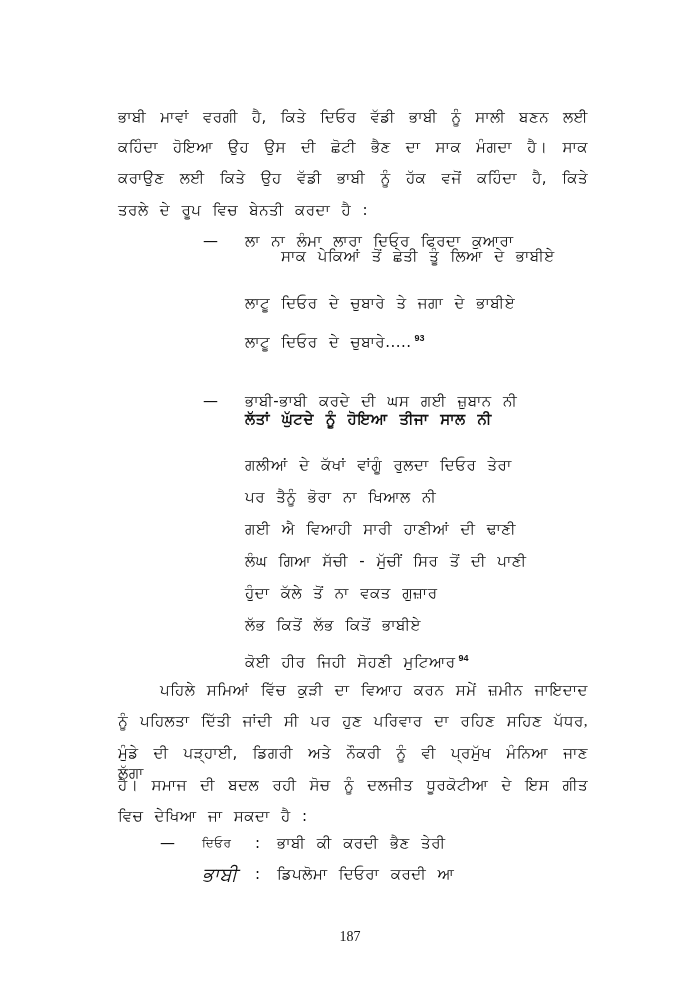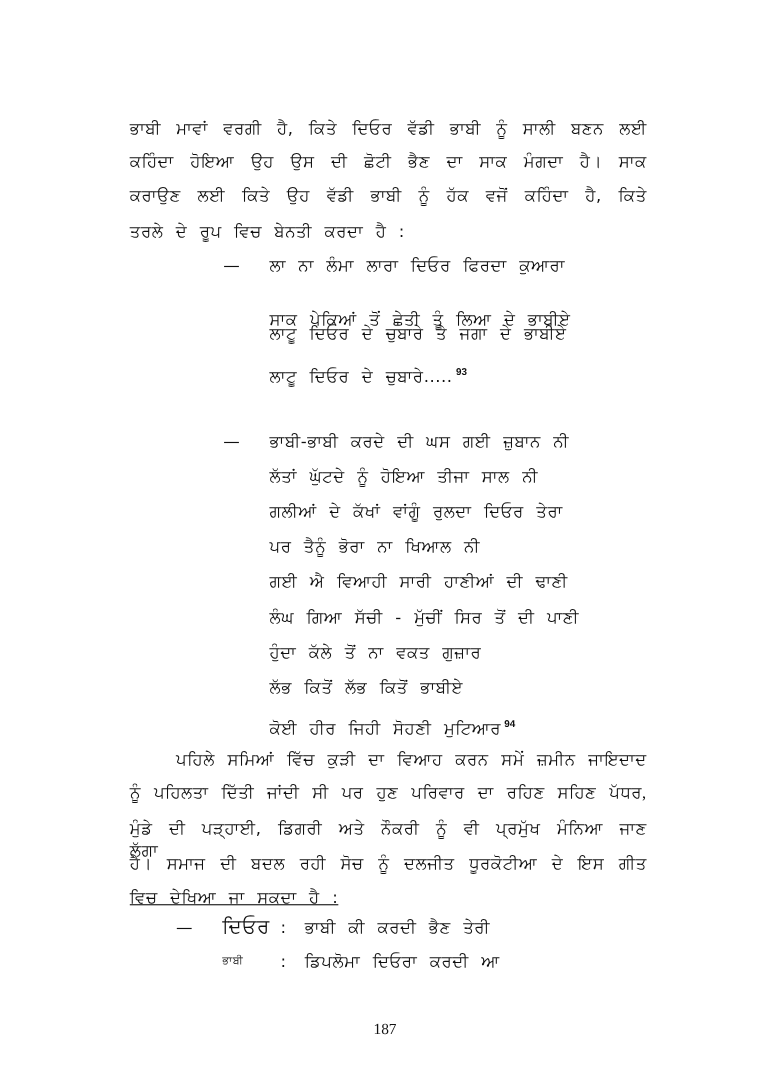--- a/index.html
+++ b/index.html
@@ -20,21 +20,21 @@
       font-size: 15px; line-height: 20px; white-space: nowrap;
       letter-spacing: 0.5px; word-spacing: 6px;
     }
     .dash {
       position: absolute; font-size: 15px; line-height: 20px;
     }
     sup.fn {
       font-family: Liberation Sans, sans-serif; font-size: 9px; font-weight: bold;
       vertical-align: super; margin-left: 3px; letter-spacing: 0; word-spacing: 0;
     }
-    .dialog-speaker { position: absolute; font-size: 10px; line-height: 20px; white-space: nowrap; letter-spacing: 0.5px; }
+    .dialog-speaker { position: absolute; font-size: 19px; line-height: 20px; white-space: nowrap; letter-spacing: 0.5px; font-style: italic; }
     .dialog-colon { position: absolute; font-size: 15px; line-height: 20px; }
     .dialog-text { position: absolute; font-size: 15px; line-height: 20px; white-space: nowrap; letter-spacing: 0.5px; word-spacing: 6px; }
     .page-number {
       position: absolute; left: 0; width: 700px; top: 929px; text-align: center;
       font-family: "Liberation Serif", serif; font-size: 14px;
     }
   </style>
 </head>
 <body>
 
@@ -43,58 +43,58 @@
   <div>
     <div class="para-line justify" style="top:107px;">ਭਾਬੀ ਮਾਵਾਂ ਵਰਗੀ ਹੈ, ਕਿਤੇ ਦਿਓਰ ਵੱਡੀ ਭਾਬੀ ਨੂੰ ਸਾਲੀ ਬਣਨ ਲਈ</div>
     <div class="para-line justify" style="top:137px;">ਕਹਿੰਦਾ ਹੋਇਆ ਉਹ ਉਸ ਦੀ ਛੋਟੀ ਭੈਣ ਦਾ ਸਾਕ ਮੰਗਦਾ ਹੈ। ਸਾਕ</div>
     <div class="para-line justify" style="top:168px;">ਕਰਾਉਣ ਲਈ ਕਿਤੇ ਉਹ ਵੱਡੀ ਭਾਬੀ ਨੂੰ ਹੱਕ ਵਜੋਂ ਕਹਿੰਦਾ ਹੈ, ਕਿਤੇ</div>
     <div class="para-line" style="top:200px;">ਤਰਲੇ ਦੇ ਰੂਪ ਵਿਚ ਬੇਨਤੀ ਕਰਦਾ ਹੈ :</div>
   </div>
 
   <div>
     <span class="dash" style="left:203px; top:231px;">—</span>
     <div class="verse-line" style="top:231px;">ਲਾ ਨਾ ਲੰਮਾ ਲਾਰਾ ਦਿਓਰ ਫਿਰਦਾ ਕੁਆਰਾ</div>
-    <div class="verse-line" style="top:280px;">ਸਾਕ ਪੇਕਿਆਂ ਤੋਂ ਛੇਤੀ ਤੂੰ ਲਿਆ ਦੇ ਭਾਬੀਏ</div>
+    <div class="verse-line" style="top:246px;margin-left:36px;">ਸਾਕ ਪੇਕਿਆਂ ਤੋਂ ਛੇਤੀ ਤੂੰ ਲਿਆ ਦੇ ਭਾਬੀਏ</div>
     <div class="verse-line" style="top:293px;">ਲਾਟੂ ਦਿਓਰ ਦੇ ਚੁਬਾਰੇ ਤੇ ਜਗਾ ਦੇ ਭਾਬੀਏ</div>
     <div class="verse-line" style="top:328px;"><span>ਲਾਟੂ ਦਿਓਰ ਦੇ ਚੁਬਾਰੇ.....</span><sup class="fn">93</sup></div>
   </div>
 
   <div>
     <span class="dash" style="left:203px; top:391px;">—</span>
     <div class="verse-line" style="top:391px;">ਭਾਬੀ-ਭਾਬੀ ਕਰਦੇ ਦੀ ਘਸ ਗਈ ਜ਼ੁਬਾਨ ਨੀ</div>
-    <div class="verse-line" style="top:423px;">ਲੱਤਾਂ ਘੁੱਟਦੇ ਨੂੰ ਹੋਇਆ ਤੀਜਾ ਸਾਲ ਨੀ</div>
+    <div class="verse-line" style="top:409px;font-weight:bold;">ਲੱਤਾਂ ਘੁੱਟਦੇ ਨੂੰ ਹੋਇਆ ਤੀਜਾ ਸਾਲ ਨੀ</div>
     <div class="verse-line" style="top:455px;text-align:center;">ਗਲੀਆਂ ਦੇ ਕੱਖਾਂ ਵਾਂਗੂੰ ਰੁਲਦਾ ਦਿਓਰ ਤੇਰਾ</div>
     <div class="verse-line" style="top:487px;">ਪਰ ਤੈਨੂੰ ਭੋਰਾ ਨਾ ਖਿਆਲ ਨੀ</div>
     <div class="verse-line" style="top:519px;">ਗਈ ਐ ਵਿਆਹੀ ਸਾਰੀ ਹਾਣੀਆਂ ਦੀ ਢਾਣੀ</div>
     <div class="verse-line" style="top:551px;">ਲੰਘ ਗਿਆ ਸੱਚੀ - ਮੁੱਚੀਂ ਸਿਰ ਤੋਂ ਦੀ ਪਾਣੀ</div>
     <div class="verse-line" style="top:583px;">ਹੁੰਦਾ ਕੱਲੇ ਤੋਂ ਨਾ ਵਕਤ ਗੁਜ਼ਾਰ</div>
     <div class="verse-line" style="top:615px;">ਲੱਭ ਕਿਤੋਂ ਲੱਭ ਕਿਤੋਂ ਭਾਬੀਏ</div>
     <div class="verse-line" style="top:648px;"><span>ਕੋਈ ਹੀਰ ਜਿਹੀ ਸੋਹਣੀ ਮੁਟਿਆਰ</span><sup class="fn">94</sup></div>
   </div>
 
   <div>
     <div class="para-line justify" style="top:680px; left:160px; width:428px;">ਪਹਿਲੇ ਸਮਿਆਂ ਵਿੱਚ ਕੁੜੀ ਦਾ ਵਿਆਹ ਕਰਨ ਸਮੇਂ ਜ਼ਮੀਨ ਜਾਇਦਾਦ</div>
     <div class="para-line justify" style="top:711px;font-family:Liberation Serif, serif;">ਨੂੰ ਪਹਿਲਤਾ ਦਿੱਤੀ ਜਾਂਦੀ ਸੀ ਪਰ ਹੁਣ ਪਰਿਵਾਰ ਦਾ ਰਹਿਣ ਸਹਿਣ ਪੱਧਰ,</div>
     <div class="para-line justify" style="top:743px;">ਮੁੰਡੇ ਦੀ ਪੜ੍ਹਾਈ, ਡਿਗਰੀ ਅਤੇ ਨੌਕਰੀ ਨੂੰ ਵੀ ਪ੍ਰਮੁੱਖ ਮੰਨਿਆ ਜਾਣ ਲੱਗਾ</div>
     <div class="para-line justify" style="top:775px;">ਹੈ। ਸਮਾਜ ਦੀ ਬਦਲ ਰਹੀ ਸੋਚ ਨੂੰ ਦਲਜੀਤ ਧੂਰਕੋਟੀਆ ਦੇ ਇਸ ਗੀਤ</div>
-    <div class="para-line" style="top:806px;text-decoration:underline;">ਵਿਚ ਦੇਖਿਆ ਜਾ ਸਕਦਾ ਹੈ :</div>
+    <div class="para-line" style="top:806px;">ਵਿਚ ਦੇਖਿਆ ਜਾ ਸਕਦਾ ਹੈ :</div>
   </div>
 
   <div>
     <span class="dash" style="left:160px; top:833px;">—</span>
     <div>
       <span class="dialogue-speaker" style="left:202px; top:833px;">ਦਿਓਰ</span>
       <span class="dialog-colon" style="left:255px; top:833px;">:</span>
       <span class="dialog-text" style="left:277px; top:833px;">ਭਾਬੀ ਕੀ ਕਰਦੀ ਭੈਣ ਤੇਰੀ</span>
     </div>
     <div>
       <span class="dialog-speaker" style="left:202px; top:864px;">ਭਾਬੀ</span>
       <span class="dialog-colon" style="left:255px; top:864px;">:</span>
       <span class="dialog-text" style="left:277px; top:864px;">ਡਿਪਲੋਮਾ ਦਿਓਰਾ ਕਰਦੀ ਆ</span>
     </div>
   </div>
 
   <div class="page-number">187</div>
 </div>
 
 <style>
-  .dialogue-speaker { position: absolute; font-size: 18px; line-height: 20px; white-space: nowrap; letter-spacing: 0.5px; }
+  .dialogue-speaker { position: absolute; font-size: 12px; line-height: 20px; white-space: nowrap; letter-spacing: 0.5px; }
 </style>
 
 </body></html>

